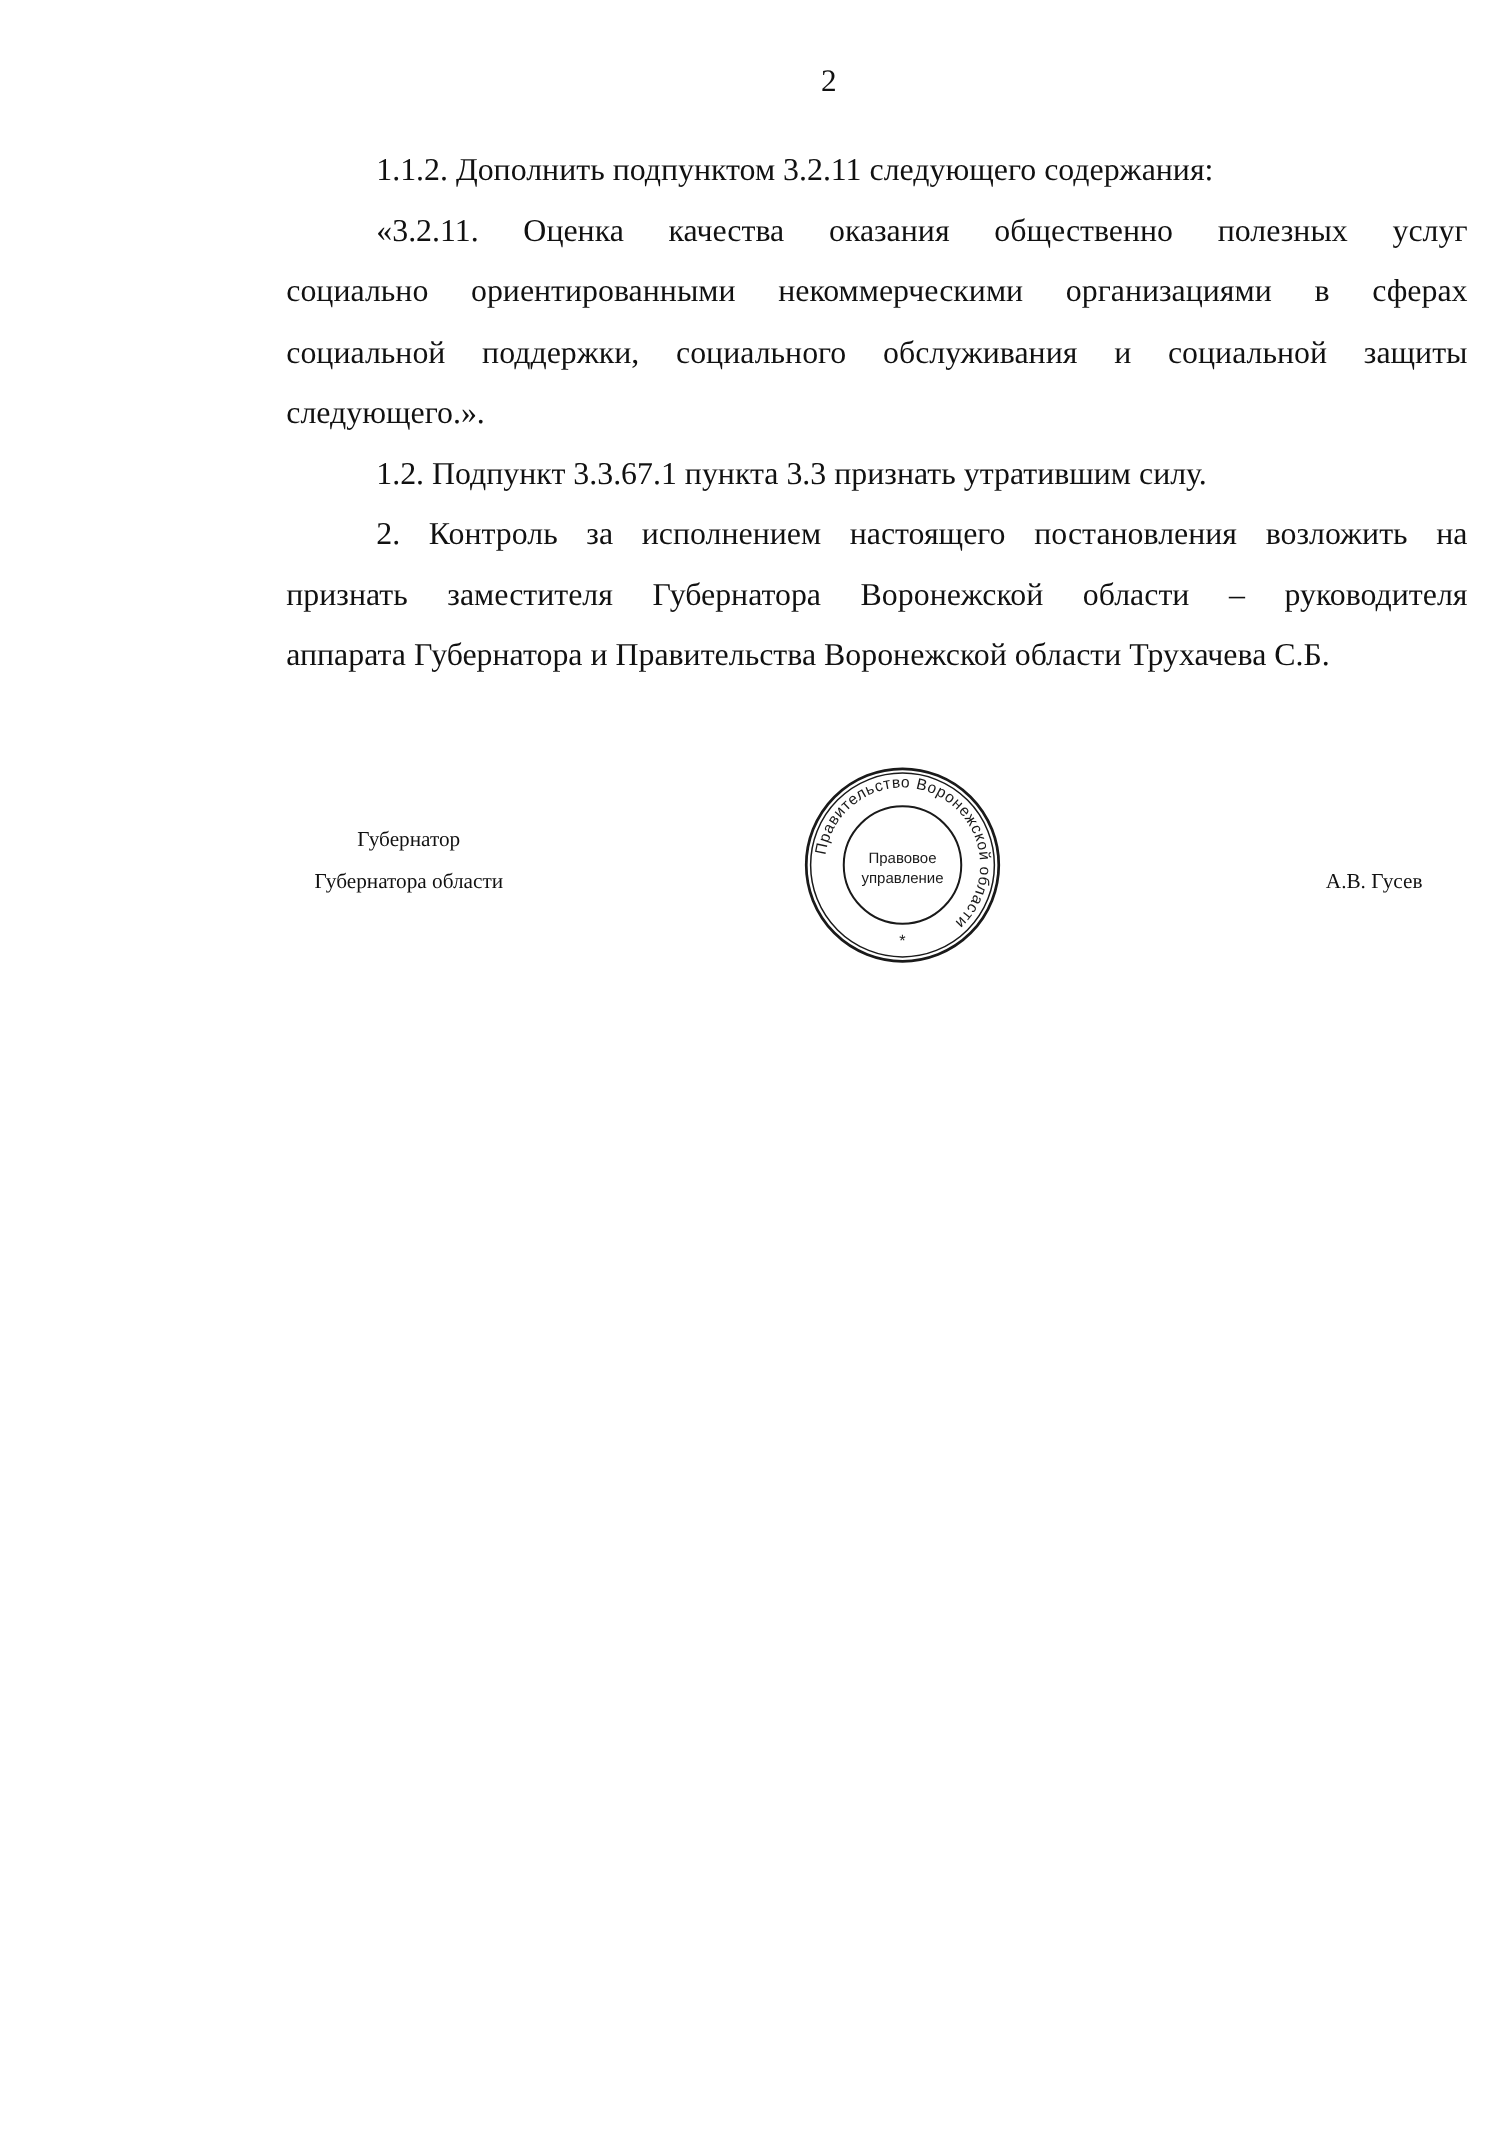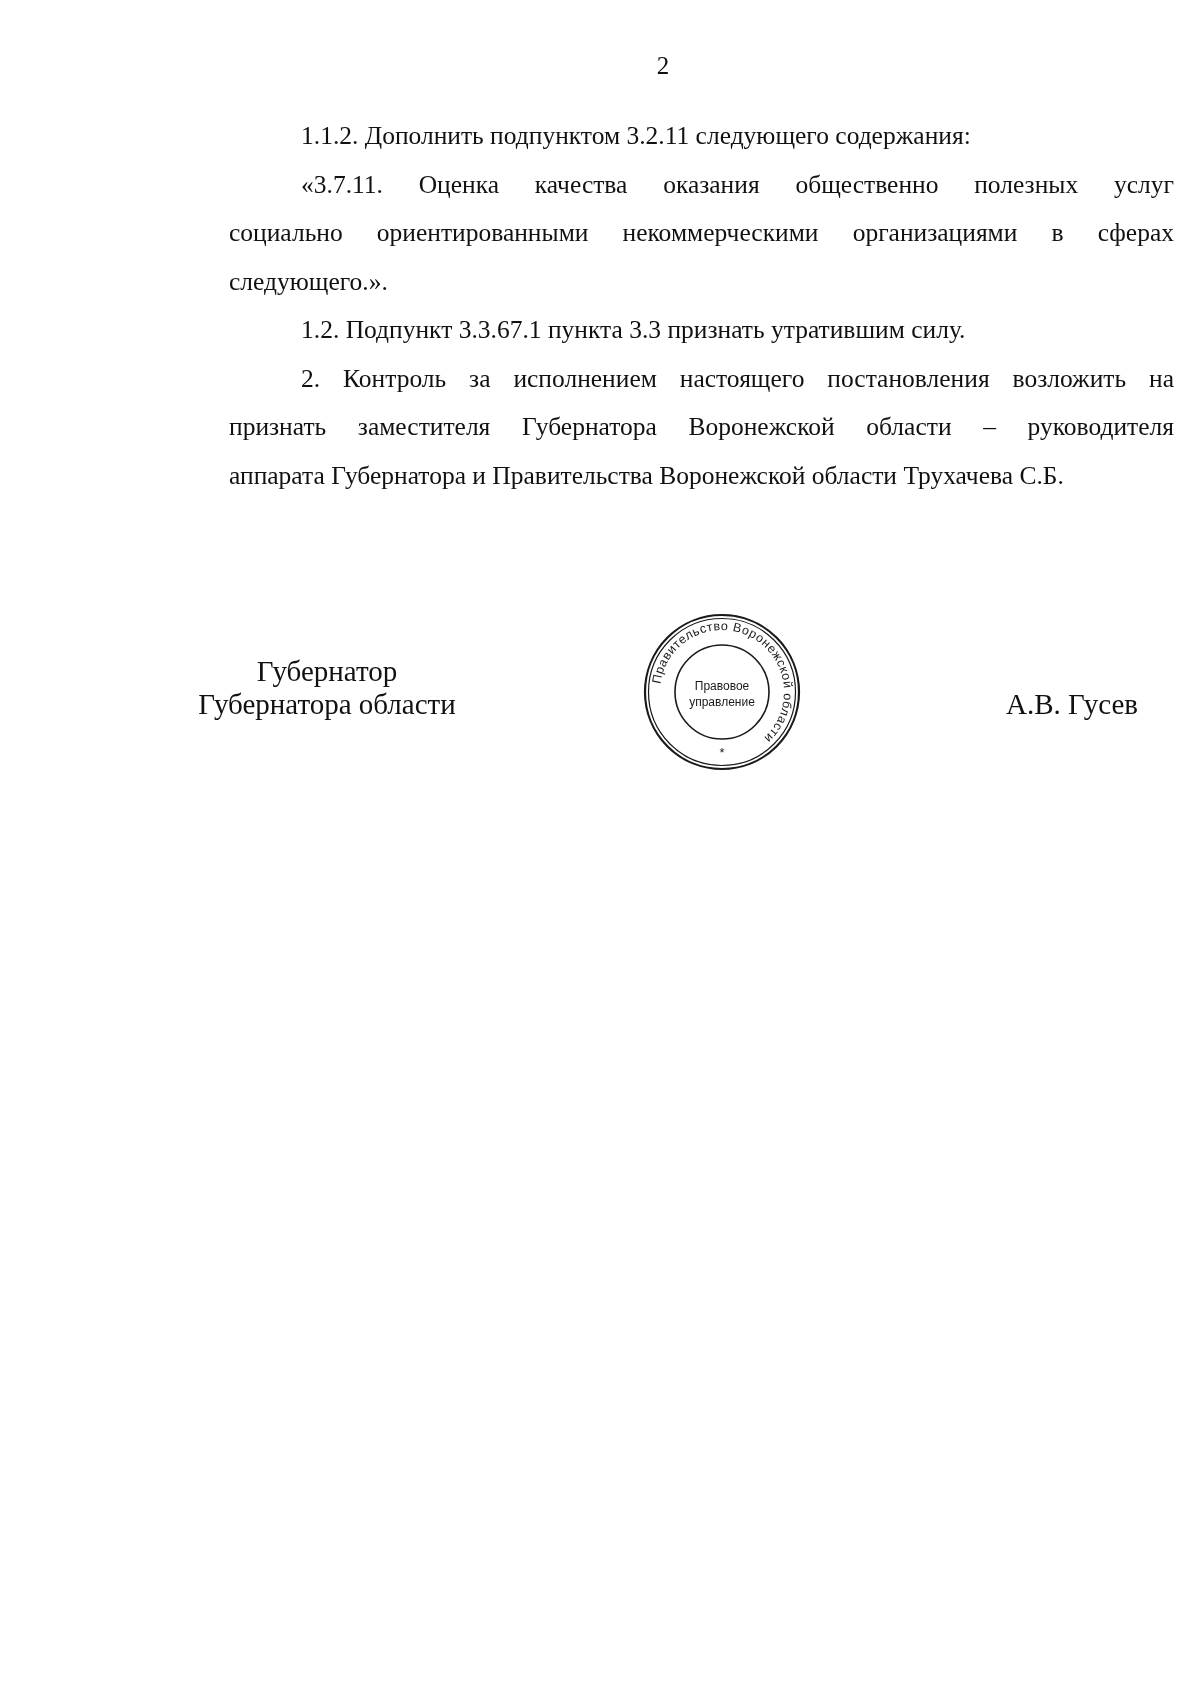--- a/index.html
+++ b/index.html
@@ -47,21 +47,21 @@
   }
   .para .line.last {
     text-align-last: left;
   }
   .signature-row {
     position: absolute;
     top: 655px;
     left: 193px;
     width: 945px;
     height: 120px;
-    font-size: 29px;
+    font-size: 17px;
     line-height: 33px;
   }
   .signer-title {
     position: absolute;
     left: 0;
     top: 0;
     width: 268px;
     text-align: center;
   }
   .signer-name {
@@ -92,22 +92,23 @@
 
 <div>
 
   <div class="page-number">2</div>
 
   <div class="body-text">
     <p class="para indent">
       <span class="line last">1.1.2. Дополнить подпунктом 3.2.11 следующего содержания:</span>
     </p>
     <p class="para indent">
-      <span class="line">«3.7.11. Оценка качества оказания общественно полезных услуг</span>
+      <span class="line">«3.2.11. Оценка качества оказания общественно полезных услуг</span>
       <span class="line" style="text-indent:0">социально ориентированными некоммерческими организациями в сферах</span>
+      <span class="line" style="text-indent:0">социальной поддержки, социального обслуживания и социальной защиты</span>
       <span class="line last" style="text-indent:0">следующего.».</span>
     </p>
     <p class="para indent">
       <span class="line last">1.2. Подпункт 3.3.67.1 пункта 3.3 признать утратившим силу.</span>
     </p>
     <p class="para indent">
       <span class="line">2. Контроль за исполнением настоящего постановления возложить на</span>
       <span class="line" style="text-indent:0">признать заместителя Губернатора Воронежской области – руководителя</span>
       <span class="line last" style="text-indent:0">аппарата Губернатора и Правительства Воронежской области Трухачева С.Б.</span>
     </p>

